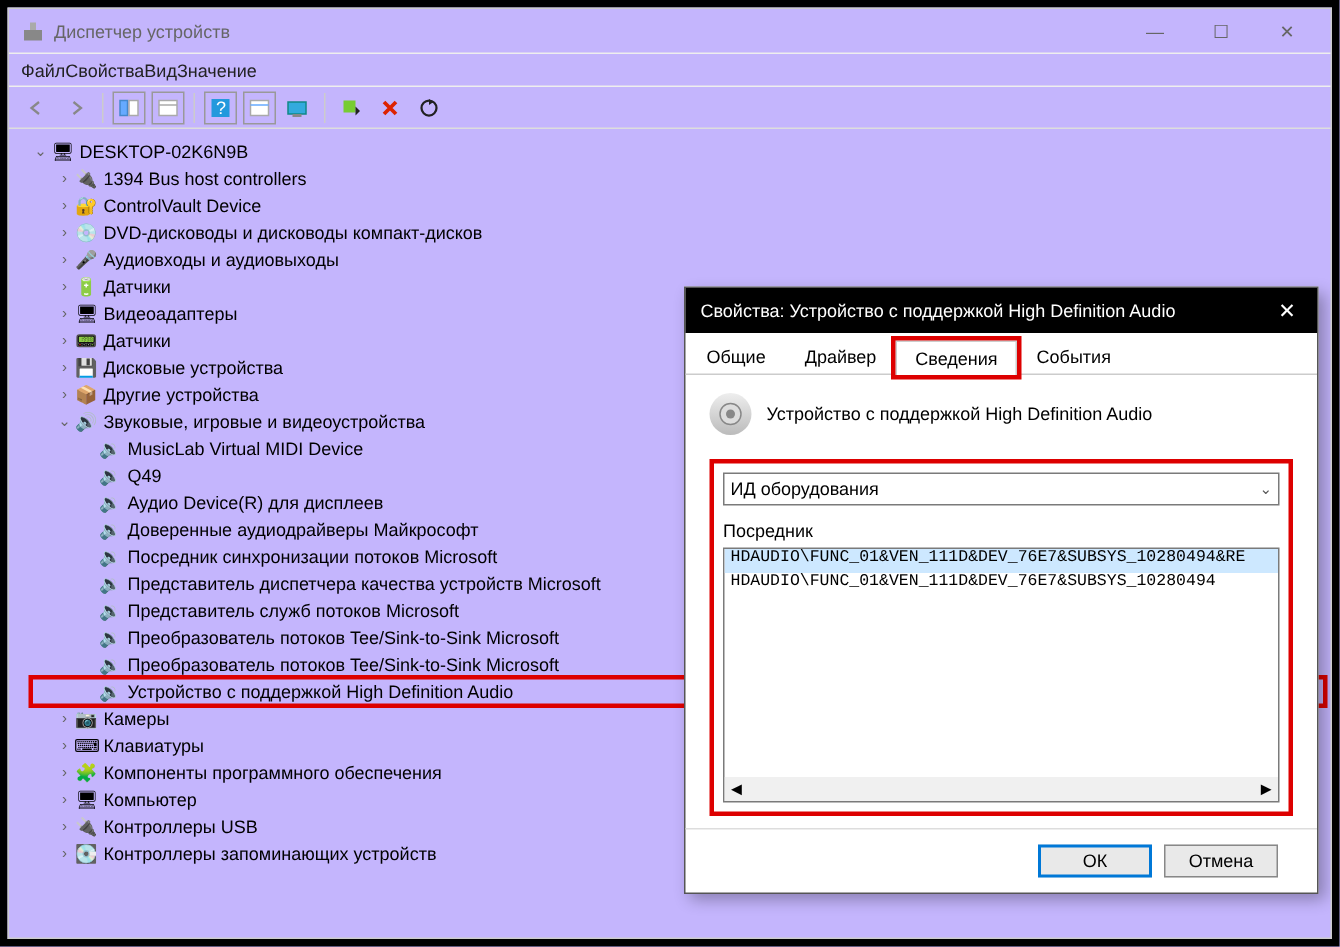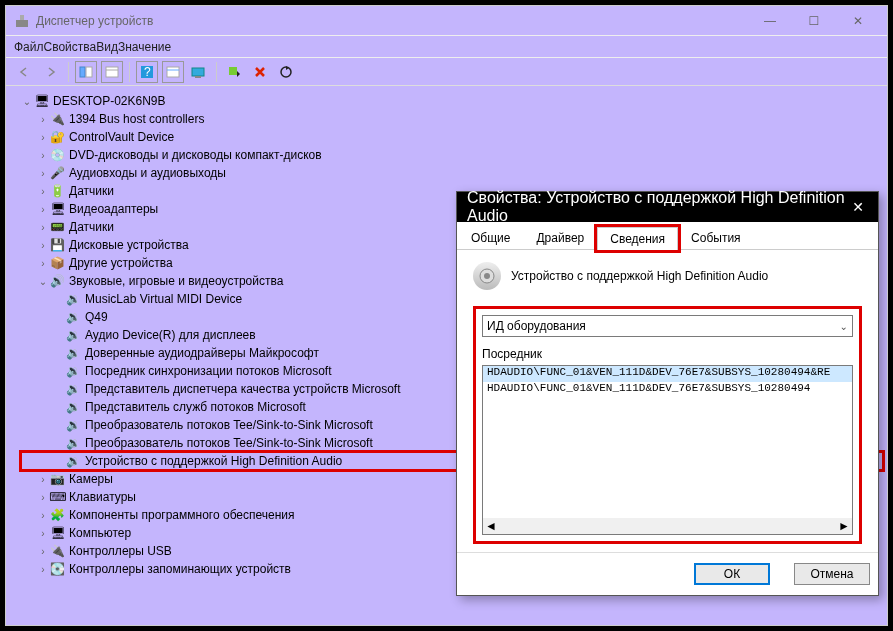--- a/index.html
+++ b/index.html
@@ -19,38 +19,38 @@
 .content{position:relative;height:540px;overflow:hidden}
 .tree{padding:6px 4px 6px 15px;height:100%;overflow-y:auto}
 .tree-row{display:flex;align-items:center;height:18px;white-space:nowrap;cursor:pointer}
 .tree-row .chev{width:12px;text-align:center;color:#666;font-size:10px}
 .tree-row .ticon{width:18px;height:16px;display:flex;align-items:center;justify-content:center;margin-right:2px}
 .tree-row .lab{color:#000}
 .ind1{padding-left:16px}.ind2{padding-left:32px}
 .highlight{outline:3px solid #d00;outline-offset:-1px}
 .dialog{position:absolute;left:450px;top:105px;width:423px;background:#fff;border:1px solid #555;box-shadow:4px 4px 10px rgba(0,0,0,.3)}
 .dlg-title{height:30px;background:#000;color:#fff;display:flex;align-items:center;padding:0 10px}
-.dlg-title .txt{flex:1;font-size:16px}
+.dlg-title .txt{flex:1;font-size:12px}
 .dlg-close{width:20px;text-align:center;font-size:14px;cursor:pointer}
 .dlg-tabs{display:flex;border-bottom:1px solid #ccc;padding:4px 8px 0 1px;position:relative}
 .tab{padding:4px 12px;border:1px solid transparent;border-bottom:none;cursor:pointer;position:relative}
 .tab.active{border-color:#ccc;background:#fff;top:1px}
 .tab.hl{outline:3px solid #d00}
 .dlg-body{padding:12px 16px 8px 16px}
 .devrow{display:flex;align-items:center;gap:10px;margin-bottom:16px}
 .devicon{width:28px;height:28px;border-radius:50%;background:linear-gradient(#eee,#bbb);display:flex;align-items:center;justify-content:center}
 .group-hl{border:3px solid #d00;padding:6px}
 .flabel{color:#000;margin-bottom:4px}
 .select{width:100%;height:22px;border:1px solid #7a7a7a;background:#fff;display:flex;align-items:center;padding:0 4px;justify-content:space-between;cursor:pointer;margin-bottom:10px}
 .select .arr{font-size:10px;color:#555}
 .listbox{width:100%;height:170px;border:1px solid #7a7a7a;background:#fff;overflow:hidden;position:relative}
 .listbox .item{height:16px;padding:0 4px;font-family:Liberation Mono, monospace;font-size:11px;overflow:hidden;white-space:nowrap}
 .listbox .item.sel{background:#cde8ff}
 .listbox .scroll-h{position:absolute;bottom:0;left:0;right:0;height:16px;background:#f0f0f0;display:flex;align-items:center;justify-content:space-between;padding:0 2px}
-.dlg-buttons{display:flex;justify-content:flex-end;gap:24px;padding:10px 8px;border-top:1px solid #ddd}
+.dlg-buttons{display:flex;justify-content:flex-end;gap:8px;padding:10px 26px;border-top:1px solid #ddd}
 .btn{min-width:76px;height:22px;border:1px solid #888;background:#e9e9e9;cursor:pointer;display:flex;align-items:center;justify-content:center}
 .btn.primary{border:2px solid #0078d7}
 svg{display:block}
 </style>
 </head>
 <body>
 
 <div class="window">
   <div class="titlebar">
     <span class="ticon">

